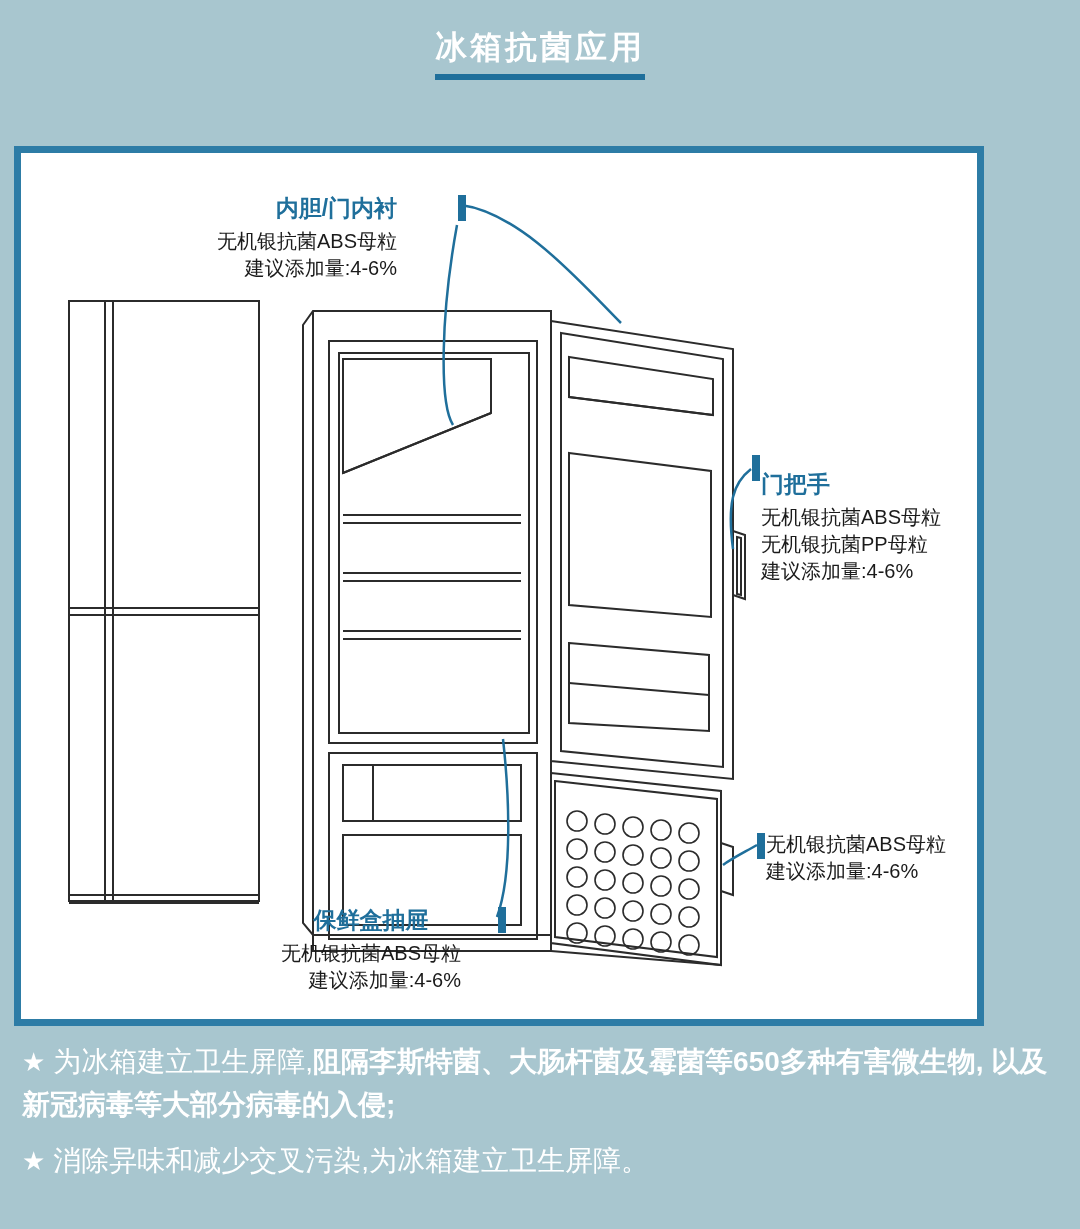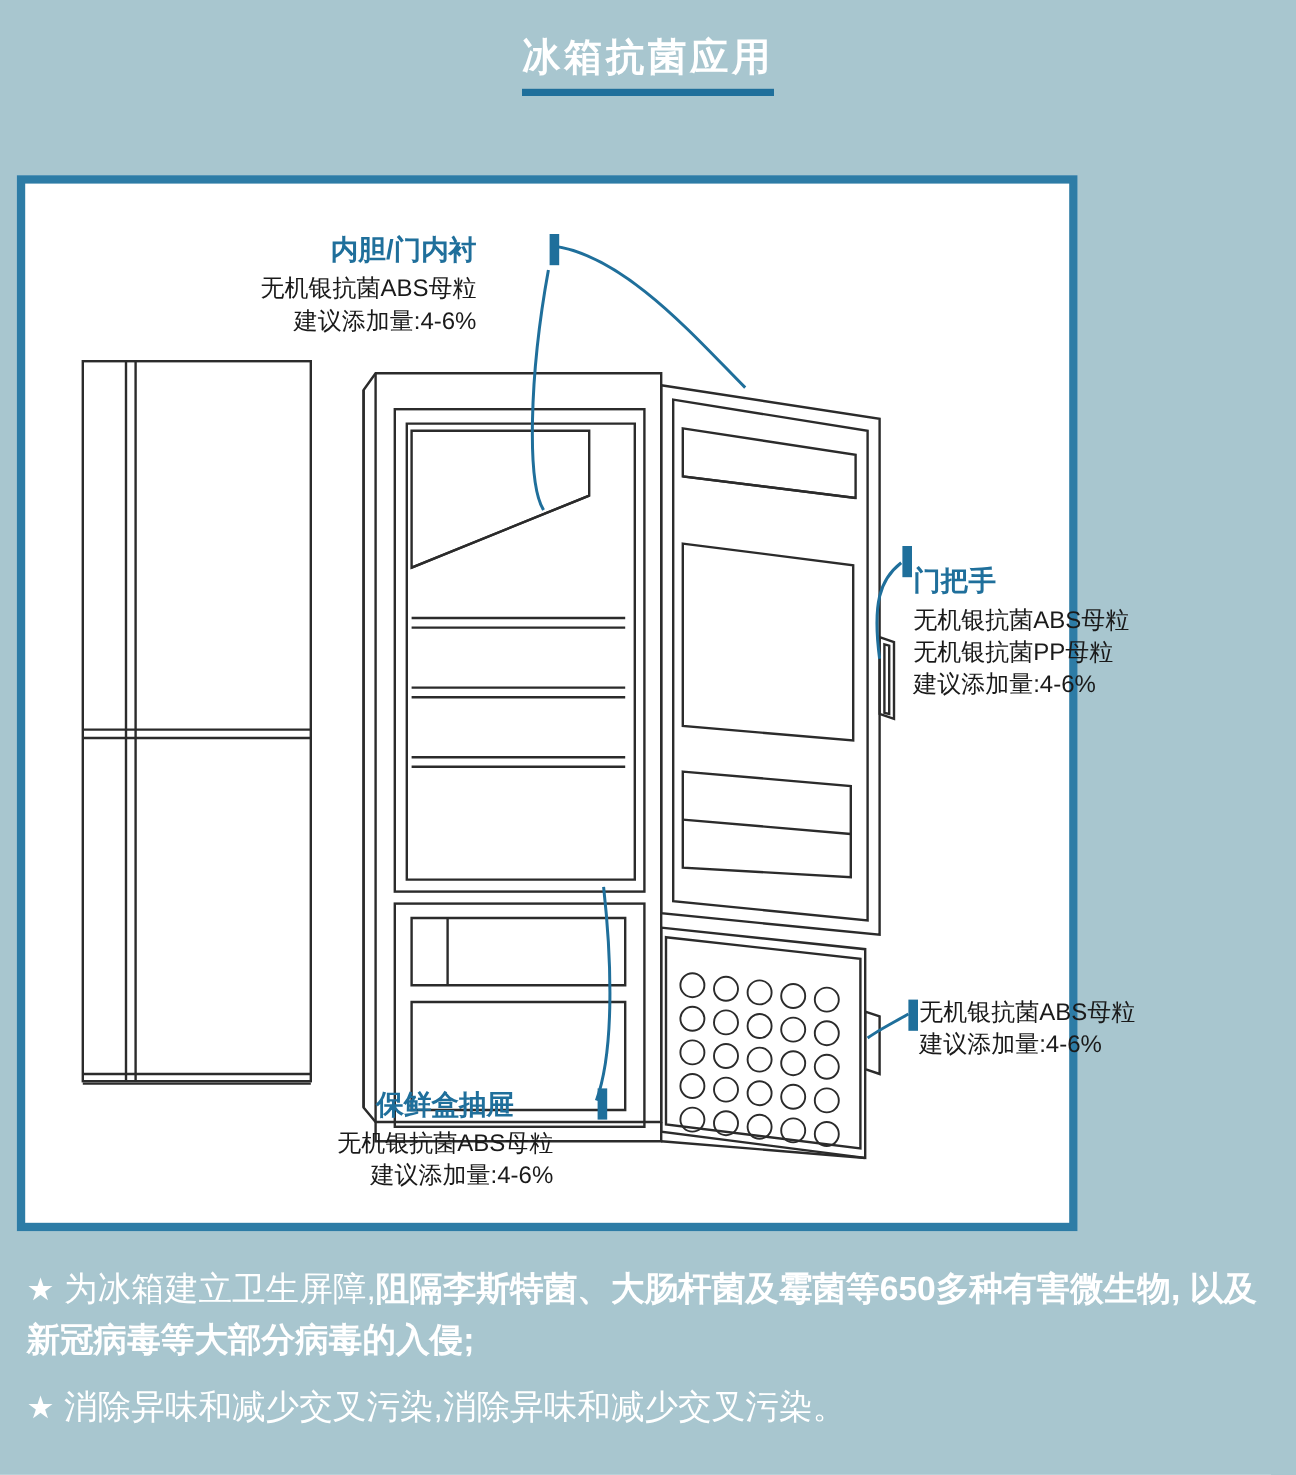--- a/index.html
+++ b/index.html
@@ -32,21 +32,21 @@
     line-height: 1.2;
     padding-bottom: 8px;
     border-bottom: 6px solid #1f6f9b;
   }
 
   
   .panel {
     position: absolute;
     left: 14px;
     top: 146px;
-    width: 884px;
+    width: 970px;
     height: 880px;
     background: #ffffff;
     border: 7px solid #2d7ca6;
     box-sizing: border-box;
   }
 
   .diagram {
     position: absolute;
     left: 0;
     top: 0;
@@ -116,21 +116,20 @@
     position: absolute;
     left: 22px;
     top: 1040px;
     width: 1040px;
     color: #ffffff;
     font-size: 28px;
     line-height: 1.55;
   }
   .bullets .row {
     margin-bottom: 12px;
-    margin-top: 12px;
   }
   .bullets .star {
     color: #ffffff;
     font-size: 26px;
     margin-right: 8px;
   }
   .b1 { font-weight: bold; }
   .plain { font-weight: normal; }
 </style>
 </head>
@@ -270,15 +269,15 @@
     <span class="ln">建议添加量:4-6%</span>
   </div>
 
 </div>
 
 <div class="bullets">
   <div class="row">
     <span class="star">★</span><span class="plain">为冰箱建立卫生屏障,</span><span class="b1">阻隔李斯特菌、大肠杆菌及霉菌等650多种有害微生物, 以及新冠病毒等大部分病毒的入侵</span><span class="b1">;</span>
   </div>
   <div class="row">
-    <span class="star">★</span><span class="plain">消除异味和减少交叉污染,消除异味和减少交叉污染。</span>
+    <span class="star">★</span><span class="plain">消除异味和减少交叉污染,为冰箱建立卫生屏障。</span>
   </div>
 </div>
 
 </body></html>

